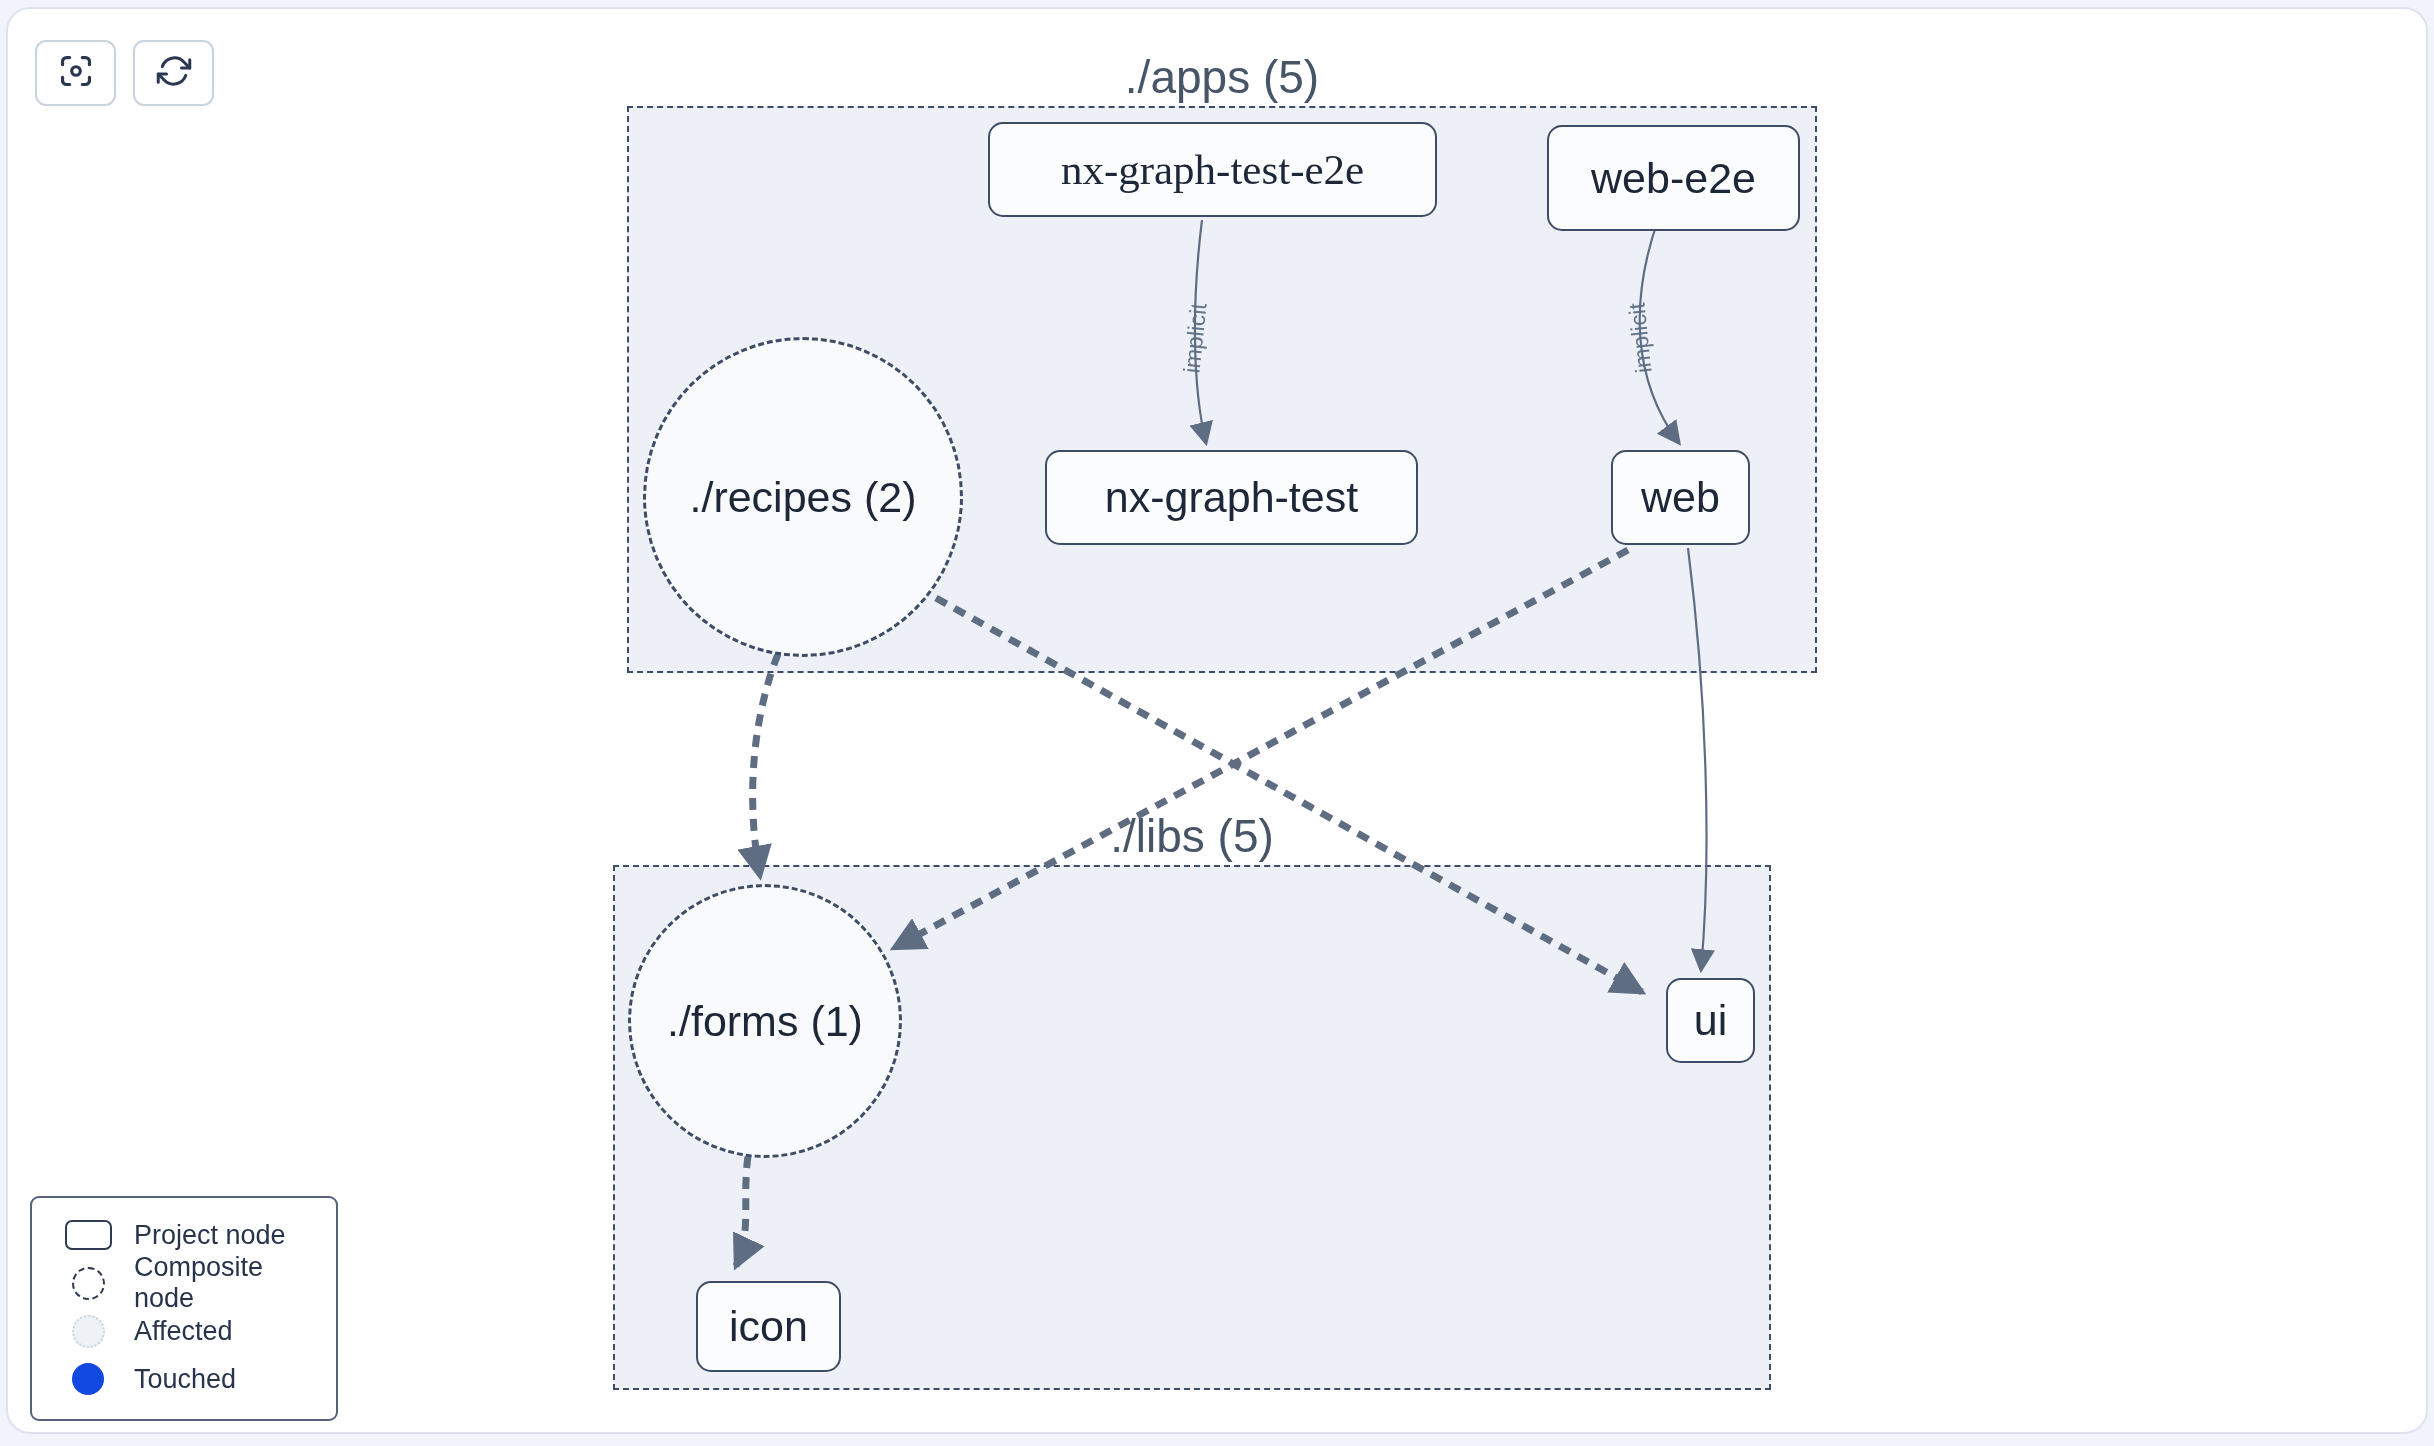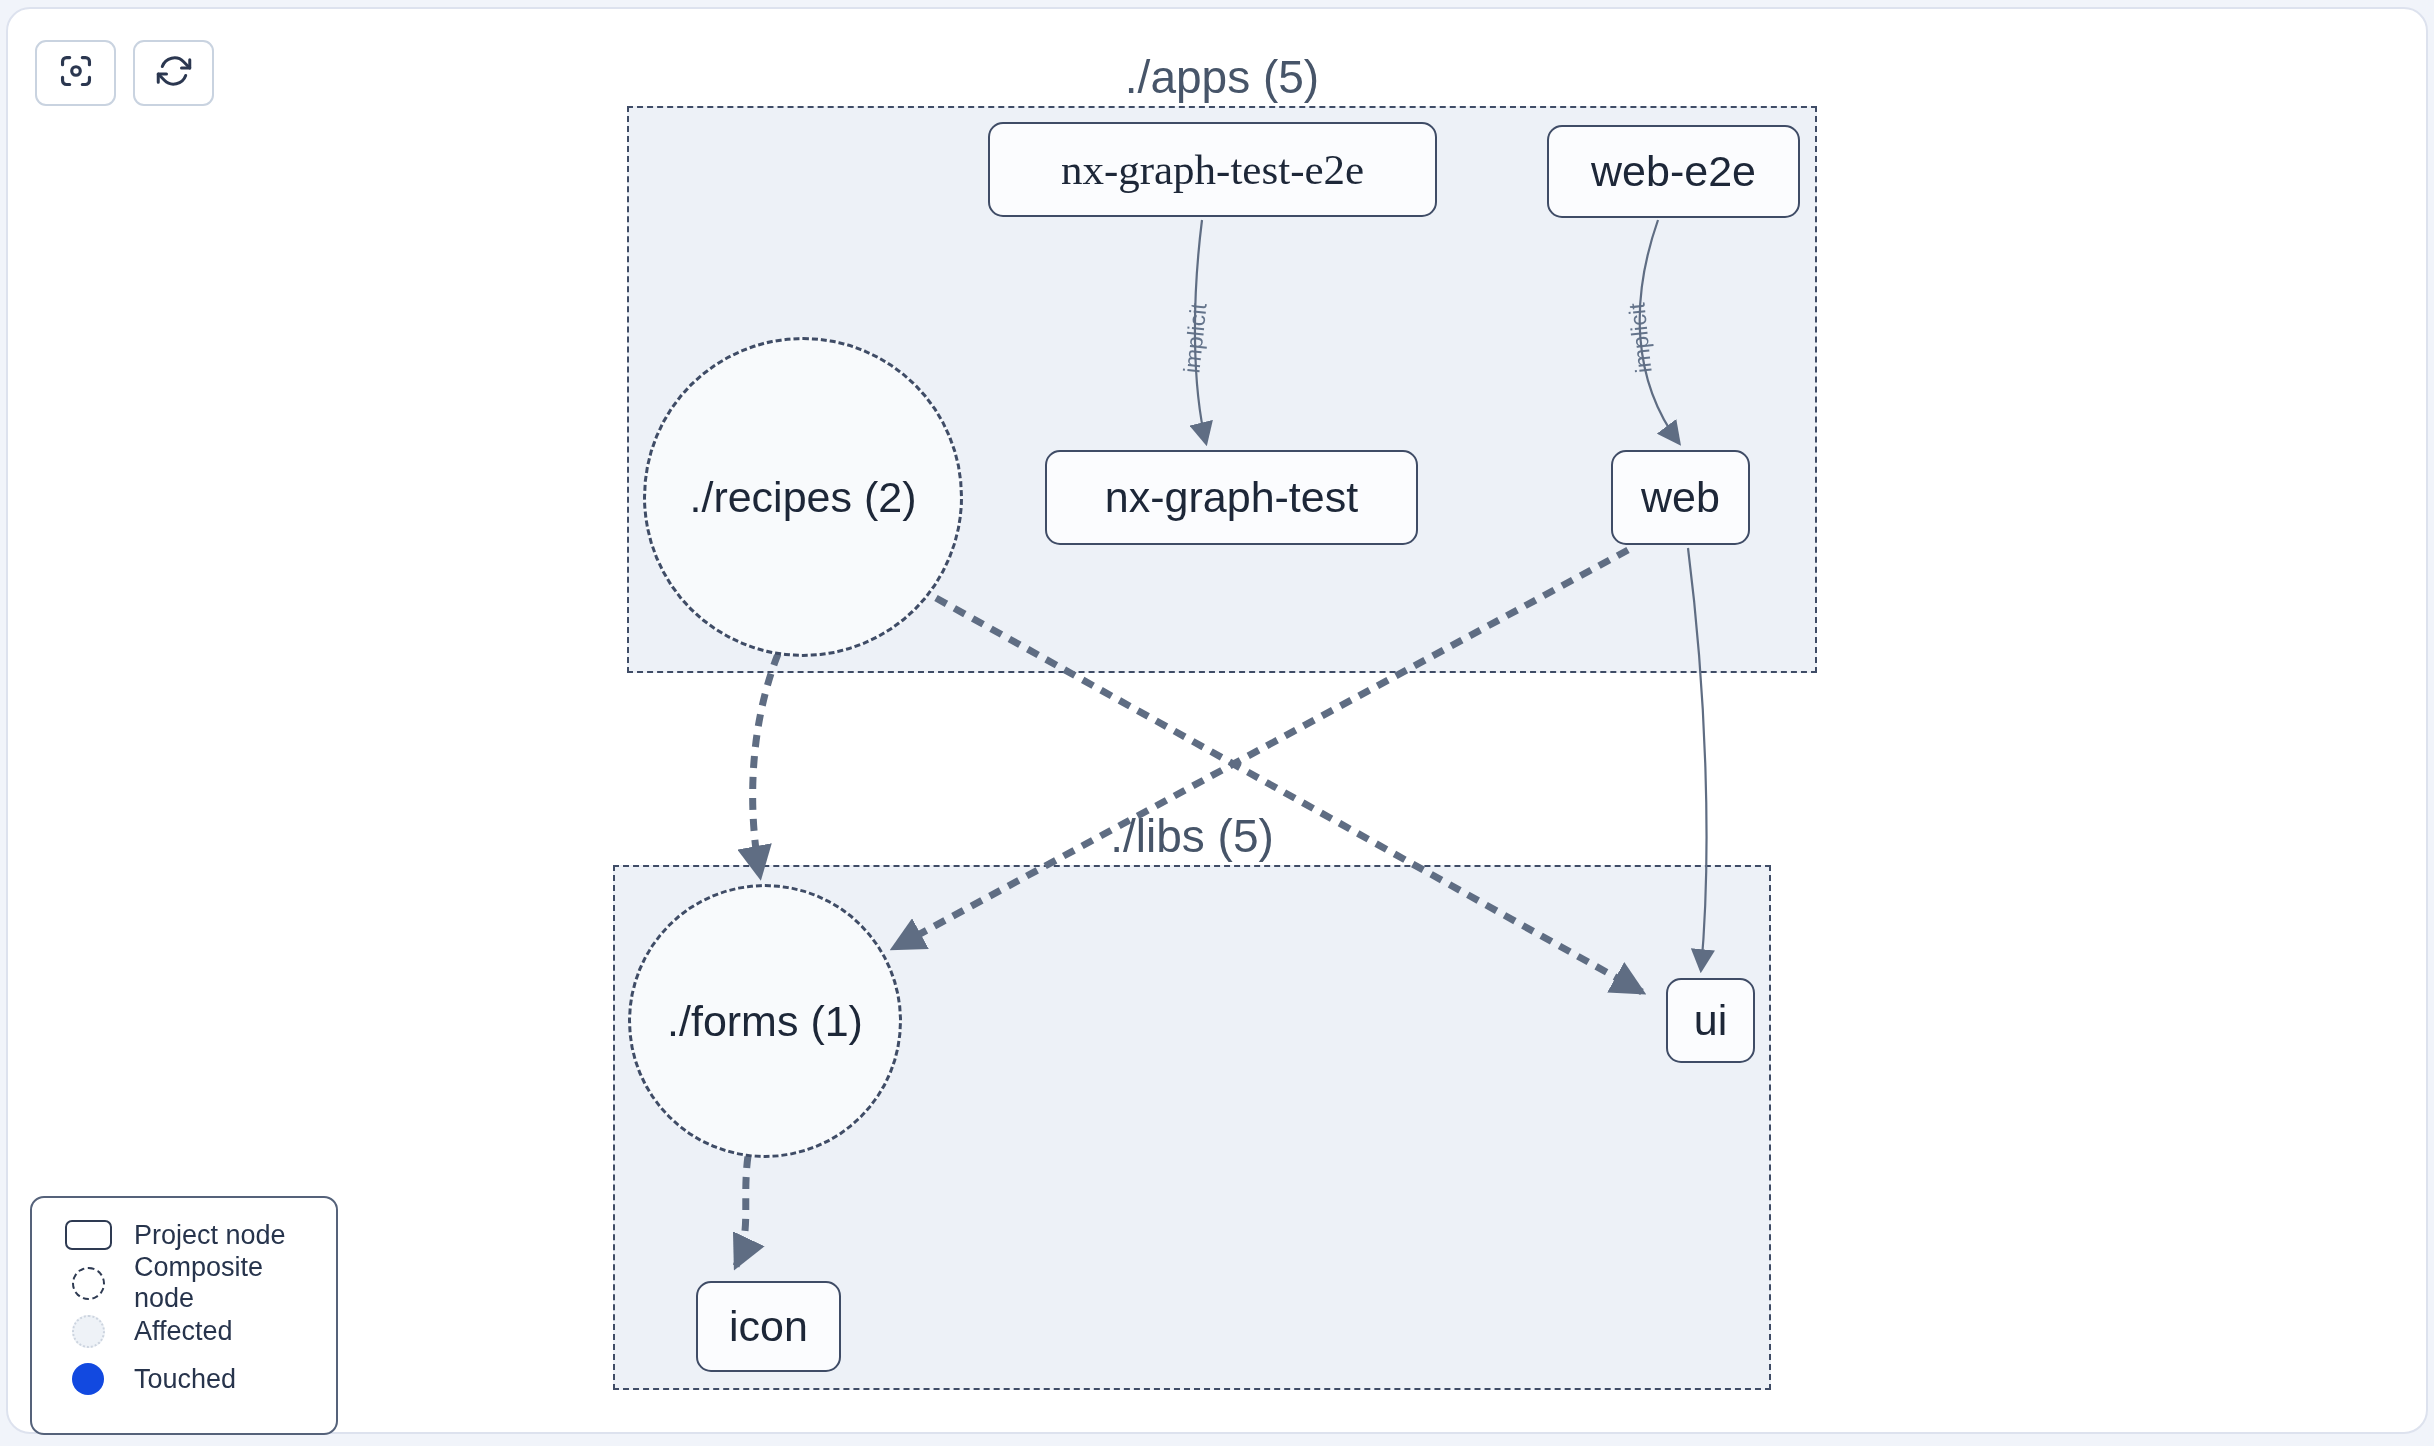--- a/index.html
+++ b/index.html
@@ -38,39 +38,39 @@
   .e-thin  { stroke:#5f6d83; stroke-width:2.2; fill:none; }
   .edge-label { font-family:"Liberation Sans", sans-serif; font-size:23px; fill:#64748b; }
 
   
   .node {
     position:absolute; z-index:20; background:#fbfcfe; border:2px solid #3f4c66;
     border-radius:15px; display:flex; align-items:center; justify-content:center;
     font-size:43px; color:#1d2738; cursor:pointer; white-space:nowrap;
   }
   .n-e2e   { left:988px;  top:122px;  width:449px; height:95px;font-family:Liberation Serif, serif; }
-  .n-webe2e{ left:1547px; top:125px;  width:253px; height:93px; }
+  .n-webe2e{ left:1547px; top:125px;  width:253px; height:106px; }
   .n-test  { left:1045px; top:450px;  width:373px; height:95px; }
   .n-web   { left:1611px; top:450px;  width:139px; height:95px; }
   .n-ui    { left:1666px; top:978px;  width:89px;  height:85px; }
   .n-icon  { left:696px;  top:1281px; width:145px; height:91px; }
 
   .composite {
     position:absolute; z-index:20; background:#f8fafc; border:3px dashed #3f4c66;
     border-radius:50%; display:flex; align-items:center; justify-content:center;
     font-size:43px; color:#1d2738; cursor:pointer; white-space:nowrap;
   }
   .c-recipes { left:643px; top:337px; width:320px; height:320px; }
   .c-forms   { left:628px; top:884px; width:274px; height:274px; }
 
   
   .legend {
     position:absolute; left:30px; top:1196px; width:308px;
-    background:#ffffff; border:2px solid #55627a; border-radius:14px;
-    padding:13px 10px 30px 10px; z-index:30;
+    background:#ffffff; border:2px solid #55627a; border-radius:9px;
+    padding:13px 10px 16px 10px; z-index:30;
   }
   .legend-row { display:flex; align-items:center; height:48px; }
   .legend-swatch-cell { width:92px; display:flex; align-items:center; justify-content:center; flex:0 0 92px; }
   .legend-label { font-size:27px; color:#27344c; }
   .sw-project  { width:47px; height:30px; border:2.5px solid #2e3a52; border-radius:7px; background:#fff; }
   .sw-composite{ width:33px; height:33px; border:2.5px dashed #2e3a52; border-radius:50%; background:#fff; }
   .sw-affected { width:33px; height:33px; border:2px dotted #ccd4df; border-radius:50%; background:#eef2f7; }
   .sw-touched  { width:32px; height:32px; border-radius:50%; background:#1249e0; }
 </style>
 </head>

